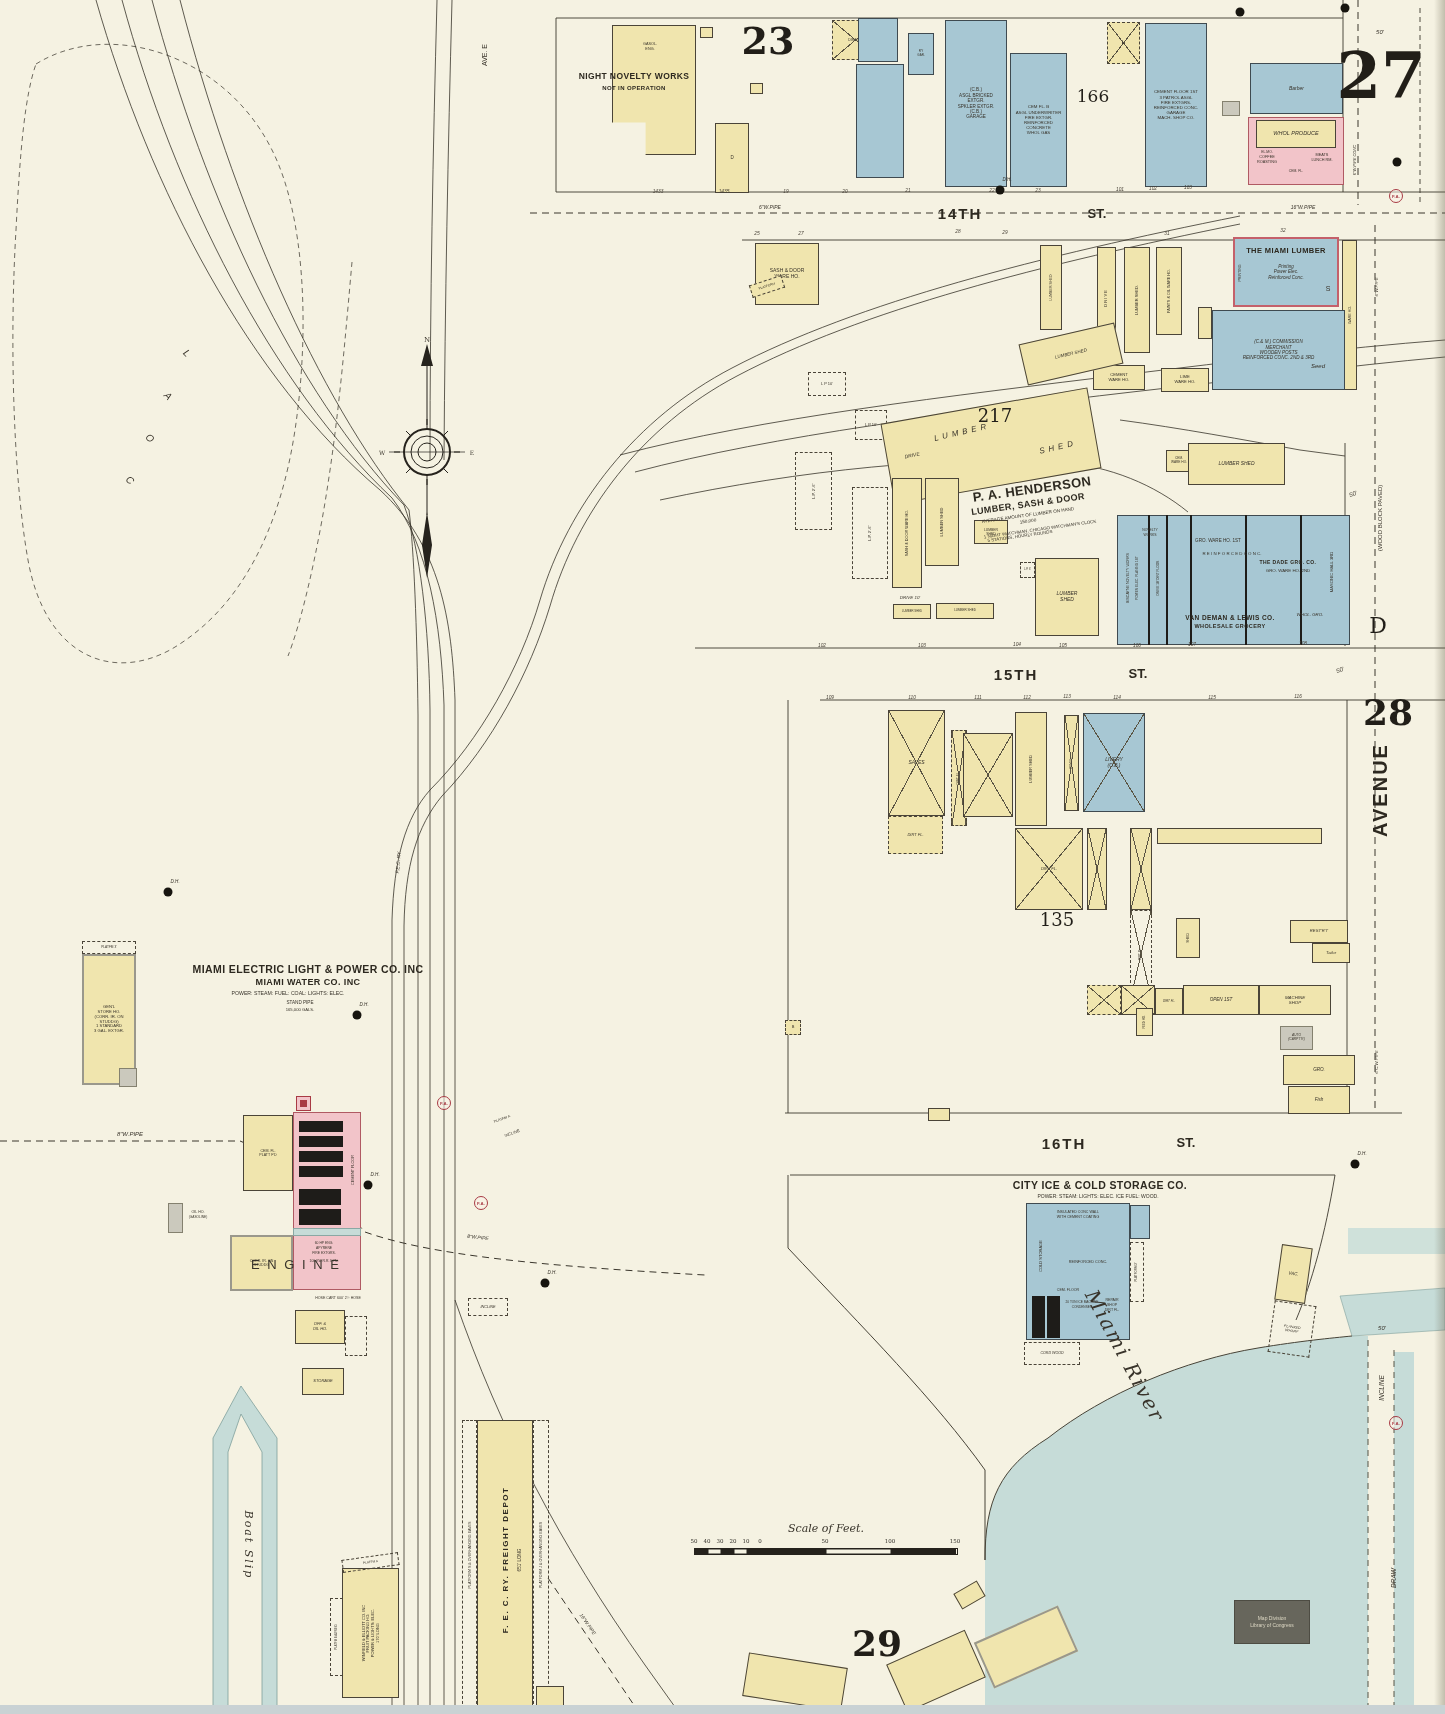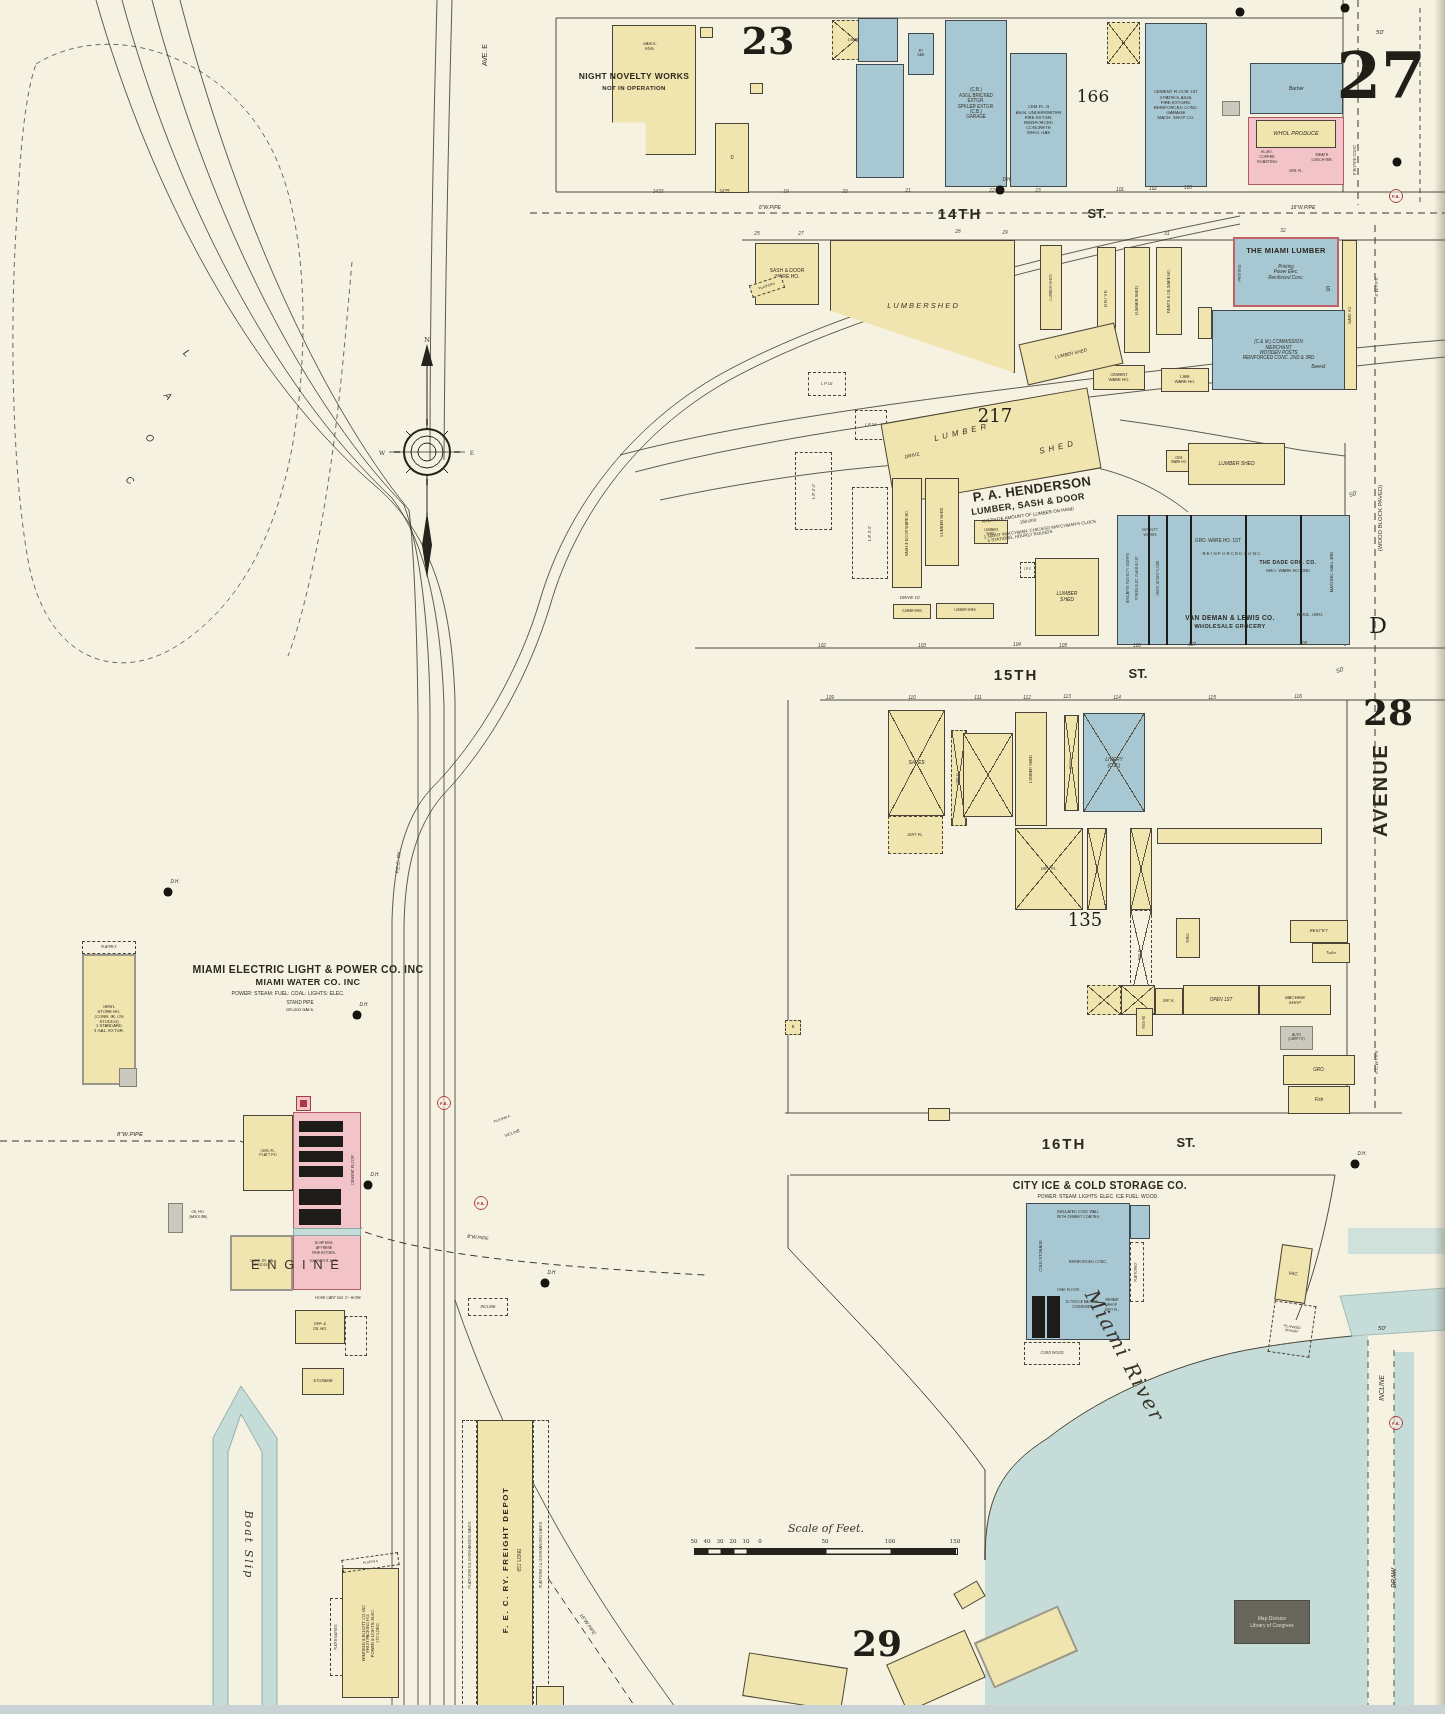--- a/index.html
+++ b/index.html
@@ -189,25 +189,20 @@
         <div class="lbl" style="font-size: 5px;">
           <div>SASH &amp; DOOR</div>
           <div>WARE HO.</div>
         </div>
       </div>
       <div class="bld by dash" style="left: 750px; top: 280px; width: 34px; height: 13px; transform: rotate(-18deg);">
         <div class="lbl" style="font-size: 3.2px;">
           <div>PLATFORM</div>
         </div>
       </div>
-      <div class="bld by" style="left: 830px; top: 240px; width: 185px; height: 133px; clip-path: polygon(0px 0px, 100% 0px, 100% 100%, 0px 53%);">
-        <div class="lbl i" style="font-size: 7.5px;">
-          <div>L U M B E R    S H E D</div>
-        </div>
-      </div>
       <div class="bld bo dash" style="left: 808px; top: 372px; width: 38px; height: 24px;">
         <div class="lbl" style="font-size: 4px;">
           <div>L P 10'</div>
         </div>
       </div>
       <div class="bld by" style="left: 1040px; top: 245px; width: 22px; height: 85px;">
         <div class="lbl" style="font-size: 3.6px; transform: rotate(-90deg);">
           <div>LUMBER SHED</div>
         </div>
       </div>
@@ -546,21 +541,21 @@
       <div class="bld by gb" style="left: 980px; top: 1622px; width: 92px; height: 50px; transform: rotate(-24deg);"></div>
       <div class="bld by" style="left: 956px; top: 1586px; width: 27px; height: 18px; transform: rotate(-30deg);"></div>
     </div>
   <div id="layer-l">
       <div class="mlab num" style="left: 768px; top: 40px; font-size: 38px; transform: translate(-50%, -50%);">23</div>
       <div class="mlab num" style="left: 1381px; top: 75px; font-size: 64px; transform: translate(-50%, -50%);">27</div>
       <div class="mlab num" style="left: 1388px; top: 712px; font-size: 36px; transform: translate(-50%, -50%);">28</div>
       <div class="mlab num" style="left: 877px; top: 1643px; font-size: 36px; transform: translate(-50%, -50%);">29</div>
       <div class="mlab num2" style="left: 1093px; top: 96px; font-size: 17px; transform: translate(-50%, -50%);">166</div>
       <div class="mlab num2" style="left: 995px; top: 415px; font-size: 18px; transform: translate(-50%, -50%);">217</div>
-      <div class="mlab num2" style="left: 1085px; top: 919px; font-size: 18px; transform: translate(-50%, -50%);">135</div>
+      <div class="mlab num2" style="left: 1057px; top: 919px; font-size: 18px; transform: translate(-50%, -50%);">135</div>
       <div class="mlab st" style="left: 960px; top: 213px; font-size: 15px; letter-spacing: 2px; transform: translate(-50%, -50%);">14TH</div>
       <div class="mlab st" style="left: 1097px; top: 213px; font-size: 13px; transform: translate(-50%, -50%);">ST.</div>
       <div class="mlab st" style="left: 1016px; top: 674px; font-size: 15px; letter-spacing: 2px; transform: translate(-50%, -50%);">15TH</div>
       <div class="mlab st" style="left: 1138px; top: 673px; font-size: 13px; transform: translate(-50%, -50%);">ST.</div>
       <div class="mlab st" style="left: 1064px; top: 1143px; font-size: 15px; letter-spacing: 2px; transform: translate(-50%, -50%);">16TH</div>
       <div class="mlab st" style="left: 1186px; top: 1142px; font-size: 13px; transform: translate(-50%, -50%);">ST.</div>
       <div class="mlab num2" style="left: 1378px; top: 625px; font-size: 22px; transform: translate(-50%, -50%);">D</div>
       <div class="mlab st" style="left: 1380px; top: 790px; font-size: 20px; letter-spacing: 2px; transform: translate(-50%, -50%) rotate(-90deg);">AVENUE</div>
       <div class="mlab" style="left: 1380px; top: 518px; font-size: 6px; transform: translate(-50%, -50%) rotate(-90deg);">(WOOD BLOCK PAVED)</div>
       <div class="mlab" style="left: 484px; top: 55px; font-size: 7px; transform: translate(-50%, -50%) rotate(-90deg);">AVE. E</div>

